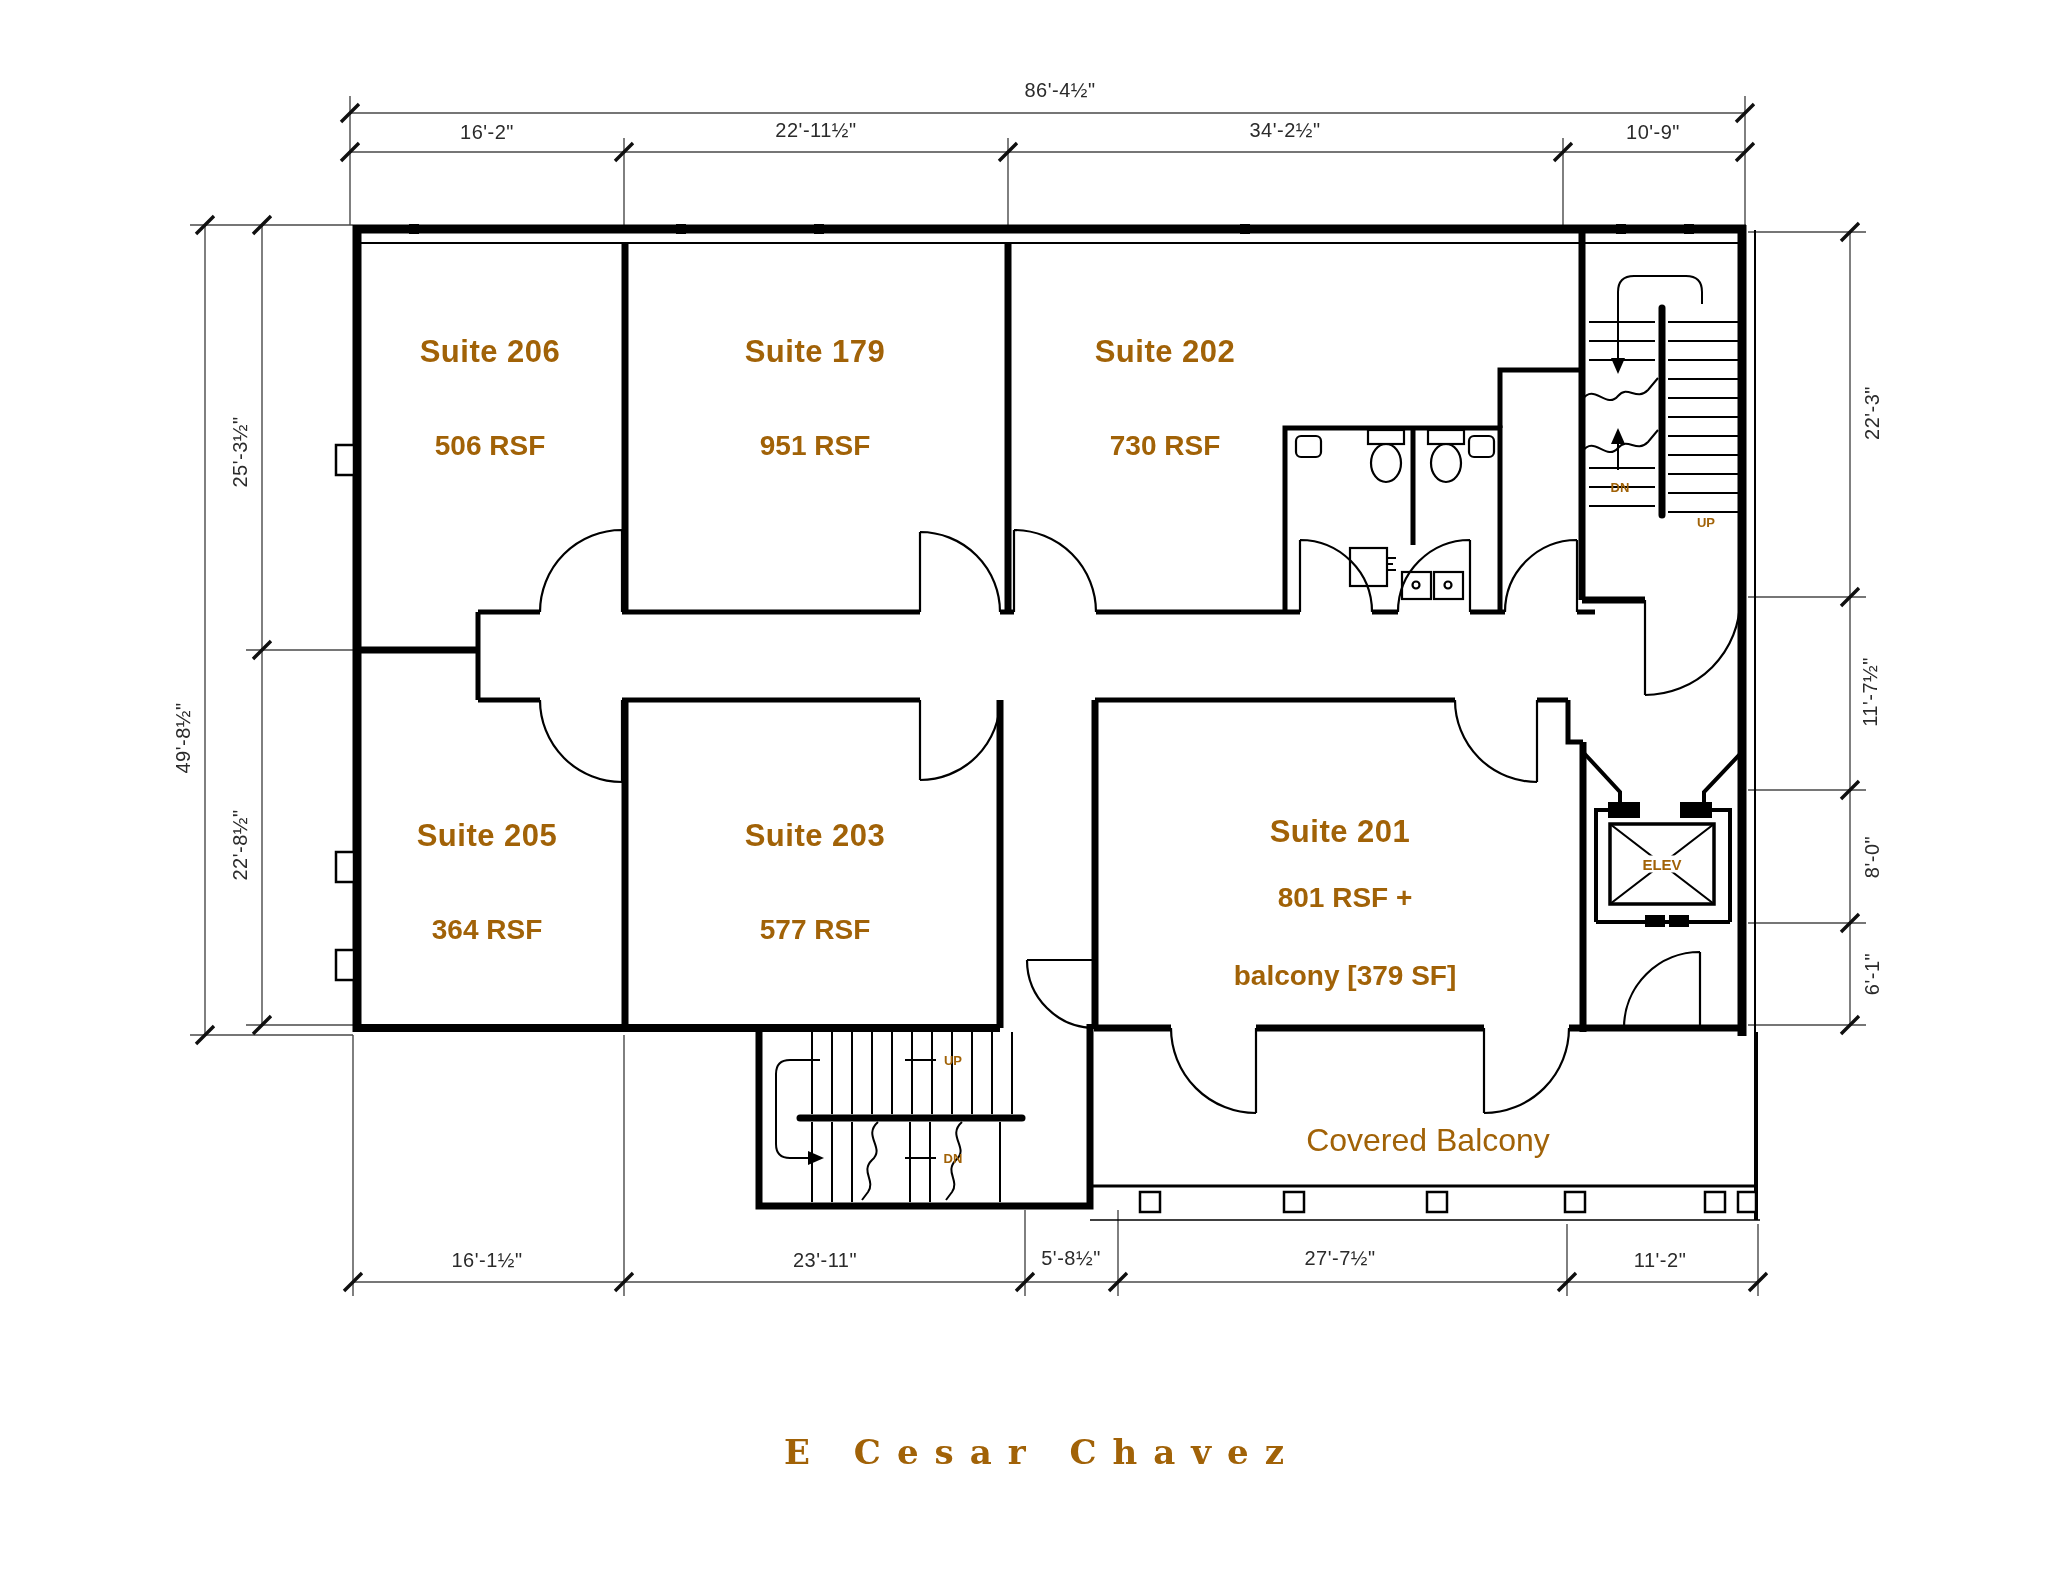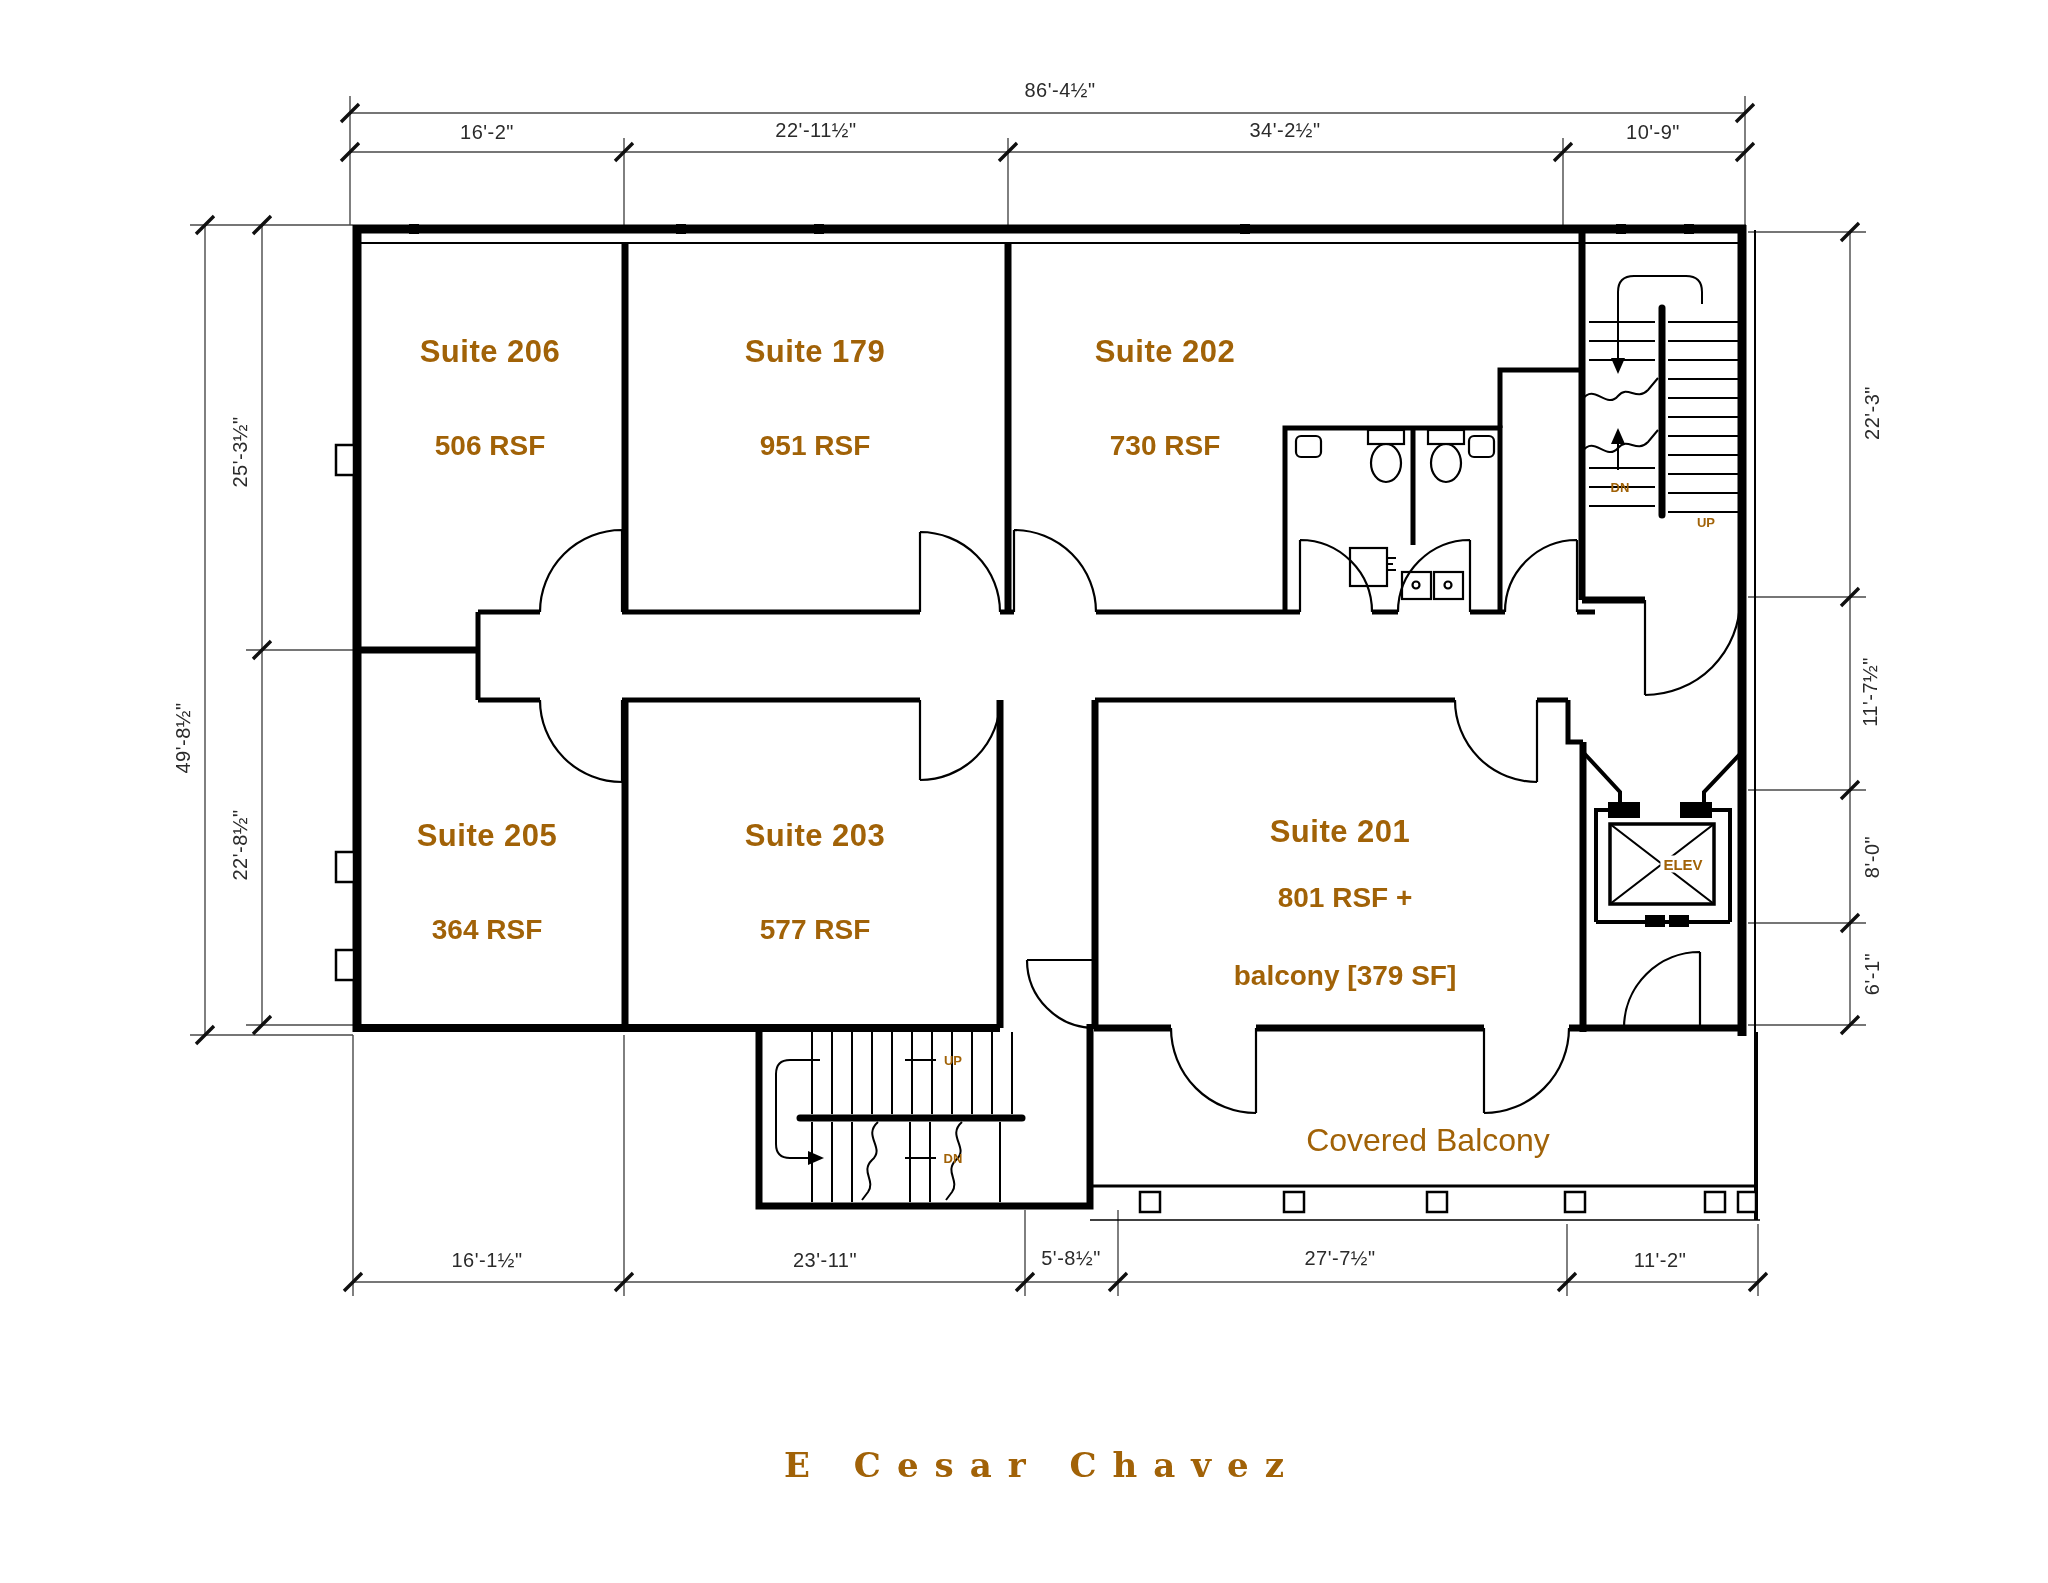--- a/index.html
+++ b/index.html
@@ -6,23 +6,23 @@
   #canvas{position:relative;width:2048px;height:1583px;background:#ffffff;overflow:hidden;
           font-family:"Liberation Sans",sans-serif;}
   #plan-svg{position:absolute;left:0;top:0;}
   .lbl{position:absolute;transform:translate(-50%,-50%);white-space:nowrap;color:#a16207;}
   .suite-name{font-weight:bold;font-size:31px;letter-spacing:.5px;}
   .suite-area{font-size:28px;font-weight:bold;}
   .balcony-lbl{font-size:32px;}
   .dim{font-size:20px;color:#2b2b2b;letter-spacing:.5px;}
   .dim.v{transform:translate(-50%,-50%) rotate(-90deg);}
   .tiny{font-size:13px;font-weight:bold;}
-  .elev-lbl{font-size:15px;font-weight:bold;background:#fff;padding:0 3px;margin-left:21px;}
+  .elev-lbl{font-size:15px;font-weight:bold;background:#fff;padding:0 3px;}
   .street{font-family:"DejaVu Serif","Liberation Serif",serif;font-size:34px;font-weight:bold;
-          letter-spacing:16px;margin-top:13px;}
+          letter-spacing:16px;}
 </style>
 </head>
 <body>
 
 <div id="canvas">
 
 <svg id="plan-svg" width="2048" height="1583" viewBox="0 0 2048 1583">
 
   <g stroke="#4a4a4a" stroke-width="1.4" fill="none">
     <path d="M350,113 H1745 M350,152 H1745"></path>

